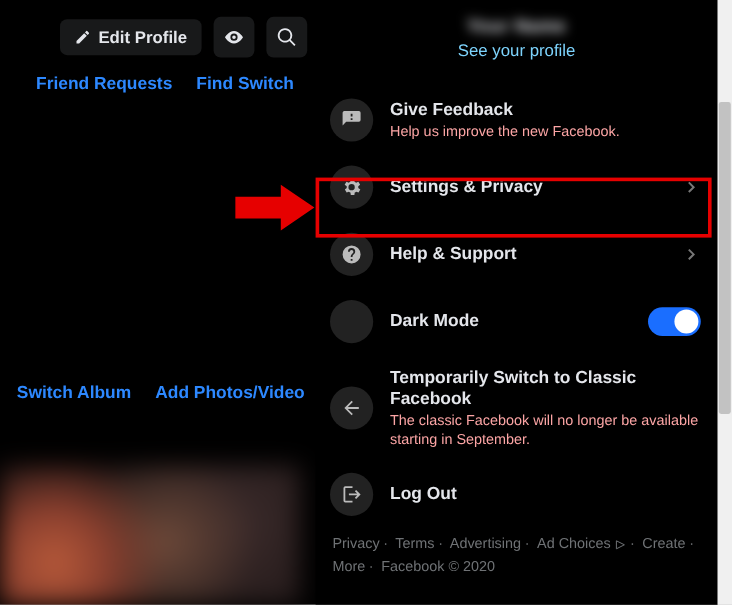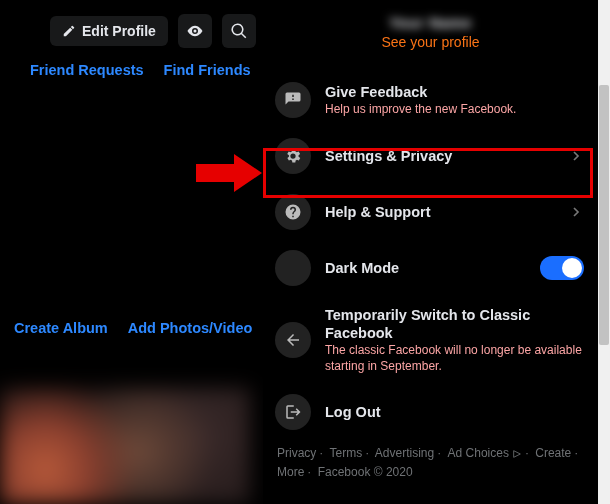--- a/index.html
+++ b/index.html
@@ -105,21 +105,21 @@
   }
   .profile-name {
     display: inline-block;
     font-weight: 700;
     color: #e4e6eb;
     filter: blur(5px);
     font-size: 15px;
     letter-spacing: .5px;
   }
   .profile-sub {
-    color: #f97316;
+    color: #7dd3fc;
     font-size: 14px;
     margin-top: 2px;
   }
   .menu-item {
     display: flex;
     align-items: center;
     padding: 10px 14px 10px 12px;
     gap: 14px;
     min-height: 48px;
   }
@@ -209,25 +209,25 @@
       <span>
         <svg width="18" height="18" viewBox="0 0 24 24" fill="currentColor">
             <path d="M10 2a8 8 0 1 0 4.9 14.3l5.4 5.4 1.4-1.4-5.4-5.4A8 8 0 0 0 10 2zm0 2a6 6 0 1 1 0 12 6 6 0 0 1 0-12z"></path>
           </svg>
       </span>
     </div>
   </div>
 
   <div class="link-row">
     <span>Friend Requests</span>
-    <span>Find Friends</span>
+    <span>Find Switch</span>
   </div>
 
   <div class="bottom-links">
-    <span>Create Album</span>
+    <span>Switch Album</span>
     <span>Add Photos/Video</span>
   </div>
 
   <div class="blurred-photo"></div>
 
   <div class="panel">
     <div class="profile-top">
       <div class="profile-name">Your Name</div>
       <div class="profile-sub">See your profile</div>
     </div>

